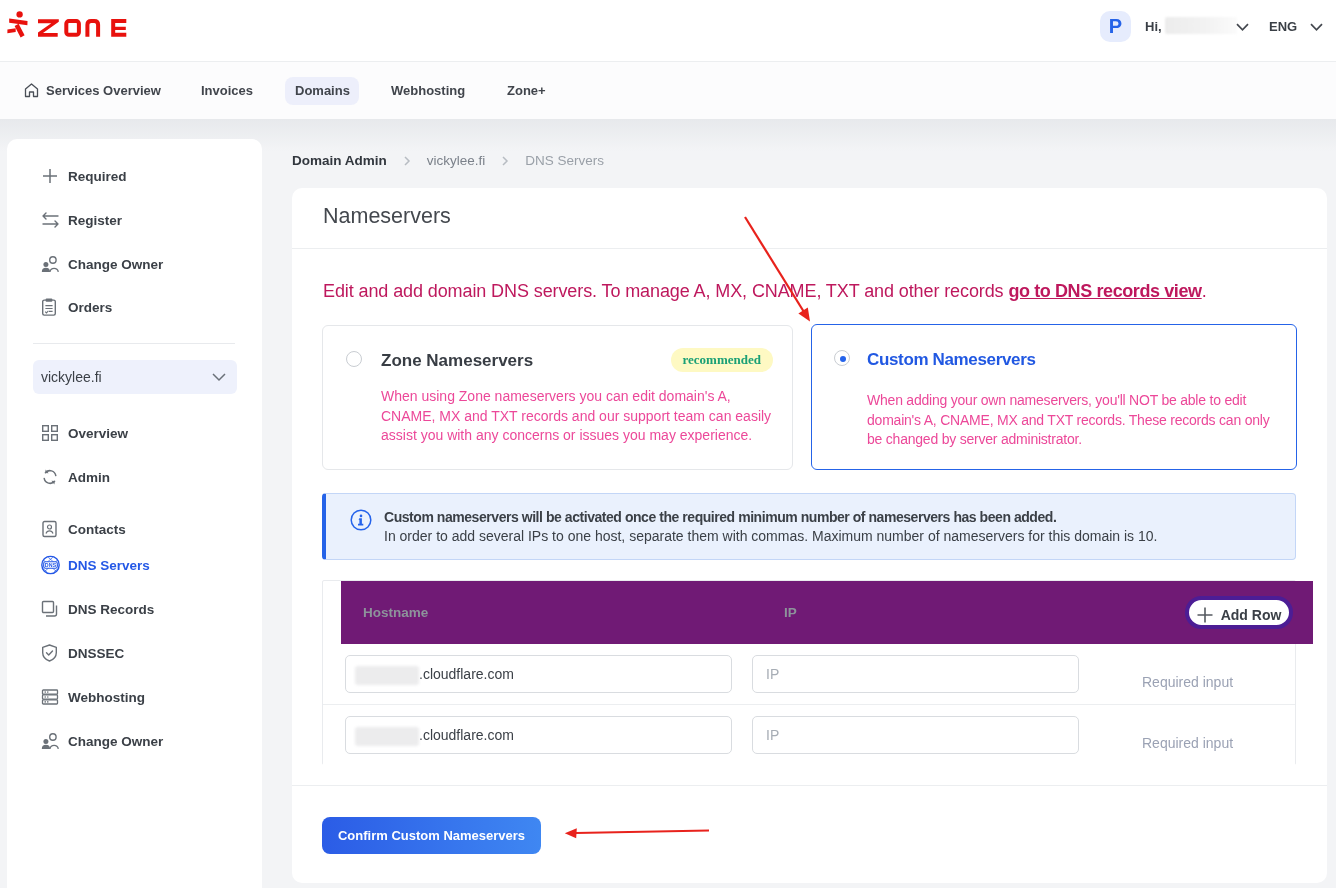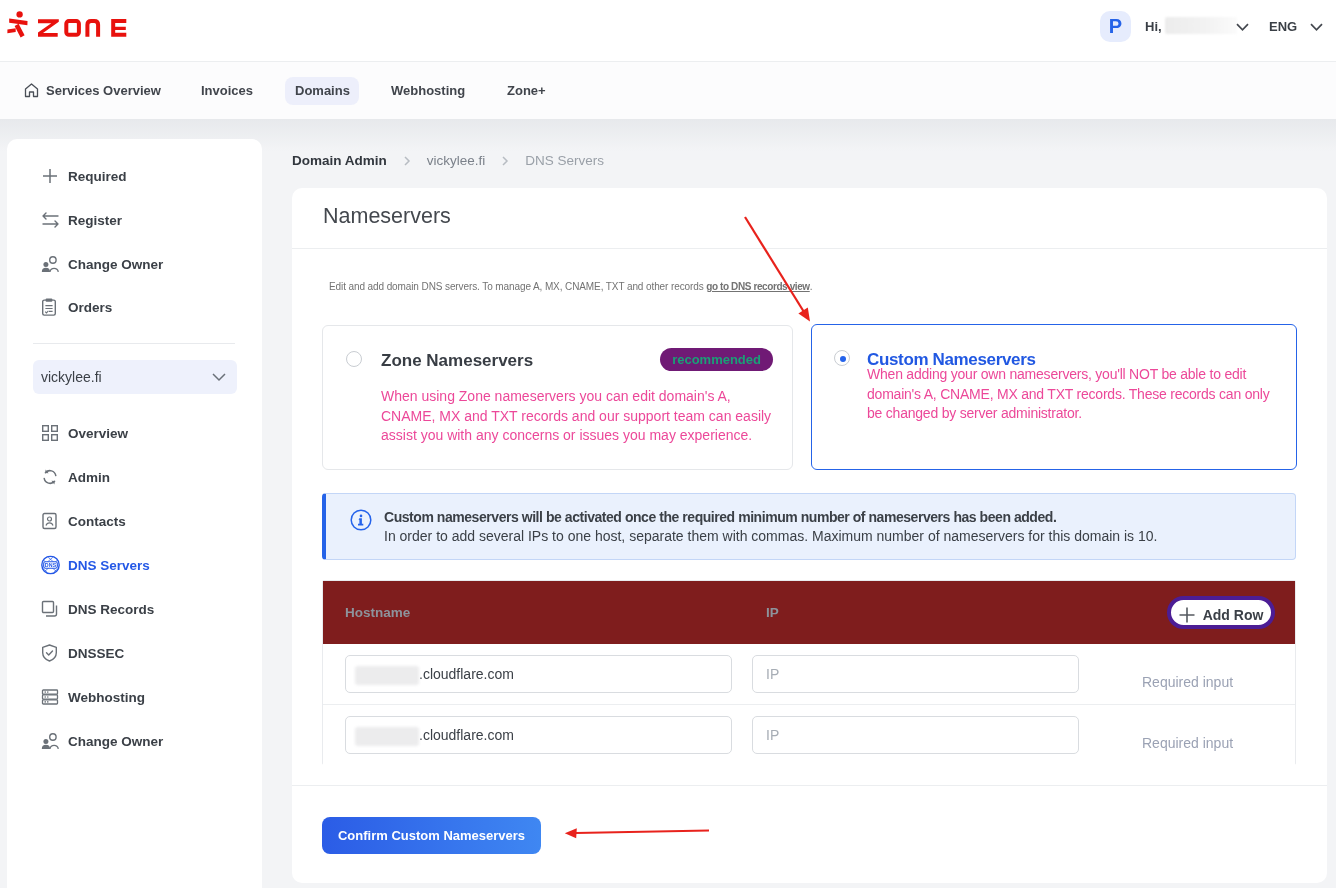--- a/index.html
+++ b/index.html
@@ -28,35 +28,35 @@
 .s-item .lbl { position:absolute; left:27px; top:50%; transform:translateY(-50%); font-size:13.5px; font-weight:bold; color:#3b4047; white-space:nowrap; }
 .lbl.act { color:#2458e6; }
 .side-div { position:absolute; left:26px; top:204px; width:202px; height:1px; background:#e8eaed; }
 .domsel { position:absolute; left:26px; top:221px; width:204px; height:34px; background:#eef1fc; border-radius:6px; font-size:14px; color:#3b4047; line-height:34px; padding-left:8px; }
 
 
 .crumb { position:absolute; left:292px; top:34px; font-size:13.5px; color:#7b818a; display:flex; align-items:center; }
 .maincard { position:absolute; left:292px; top:69px; width:1035px; height:695px; background:#fff; border-radius:10px; }
 .card-h1 { position:absolute; left:31px; top:16px; font-size:21.5px; color:#44484e; }
 .card-hr { position:absolute; left:0; top:60px; width:1035px; height:1px; background:#eceef0; }
-.desc { position:absolute; left:37px; top:93px; font-size:10px; letter-spacing:-0.1px; color:#737373; }
+.desc { position:absolute; left:31px; top:93px; font-size:18px; letter-spacing:-0.1px; color:#be185d; }
 .opt { position:absolute; top:137px; background:#fff; border:1px solid #e5e7ea; border-radius:6px; }
 .opt.zone { left:30px; width:471px; height:145px; }
 .opt.custom { left:519px; top:136px; width:486px; height:146px; border:1.5px solid #2563e8; }
 .radio { position:absolute; left:23px; top:25px; width:16px; height:16px; border:1px solid #c9cdd2; border-radius:50%; background:#fff; }
 .radio.sel { left:22px; }
 .radio.sel:after { content:""; position:absolute; left:4.6px; top:4.6px; width:6.8px; height:6.8px; background:#2563eb; border-radius:50%; }
 .opt-title { position:absolute; left:58px; top:25px; font-size:17px; font-weight:bold; color:#383d44; }
 .opt-title.blue { color:#2158e2; letter-spacing:-0.35px; }
-.rec { position:absolute; right:19px; top:22px; background:#701a75; color:#1aa076; font-size:13px; font-weight:bold; border-radius:12px; padding:4px 12px; }
+.rec { position:absolute; right:19px; top:22px; background:#fef9c3; color:#1aa076; font-size:13px; font-weight:bold; border-radius:12px; padding:4px 12px;font-family:Liberation Serif, serif; }
 .opt-text { position:absolute; left:58px; font-size:14px; color:#ec4899; line-height:19.5px; }
 .alert { position:absolute; left:30px; top:305px; width:974px; height:67px; background:#eaf1fd; border:1px solid #c3d6f7; border-left:4px solid #2563e8; border-radius:4px;padding-left:33px; }
 .alert .txt { position:absolute; left:58px; top:14px; font-size:14px; color:#3b4047; line-height:19px; }
 .tbl { position:absolute; left:30px; top:392px; width:974px; height:185px; border:1px solid #e9ebee; border-radius:2px; }
-.thead { position:absolute; left:0; top:0; width:972px; height:63px; background:#7f1d1d; }
+.thead { position:absolute; left:18px; top:0; width:972px; height:63px; background:#701a75; }
 .th { position:absolute; top:24px; font-size:13.5px; font-weight:bold; color:#8d939b; }
 .addrow { position:absolute; right:20px; top:15px; width:108px; height:33px; background:#fff; border:4px solid #4c1d95; border-radius:17px; font-size:14px; font-weight:bold; color:#3b4047; text-align:center; line-height:31px; }
 .trow { position:absolute; left:0; width:972px; height:61px; background:#fff; border-bottom:1px solid #eceef0; }
 .inp { position:absolute; top:11px; height:38px; border:1px solid #d9dce0; border-radius:5px; background:#fff; font-size:14px; line-height:36px; }
 .req { position:absolute; left:819px; top:30px; font-size:14px; color:#9ba2b4; }
 .foot-hr { position:absolute; left:0; top:597px; width:1035px; height:1px; background:#eceef0; }
 .btn { position:absolute; left:30px; top:629px; width:219px; height:37px; background:linear-gradient(90deg,#2b5ce6,#3f87f2); border-radius:8px; color:#fff; font-size:13px; font-weight:bold; text-align:center; line-height:37px; }
 .cr-sep { margin:0 16px; }
 </style>
 </head>
@@ -151,21 +151,21 @@
     </div>
     <div class="s-item" style="top:328px">
       <svg width="18" height="18" viewBox="0 0 18 18">
           <path d="M14.8 7.6 A6 6 0 0 0 4.4 4.7" fill="none" stroke="#6b7178" stroke-width="1.5" stroke-linecap="round"></path>
           <path d="M3.2 10.4 A6 6 0 0 0 13.6 13.3" fill="none" stroke="#6b7178" stroke-width="1.5" stroke-linecap="round"></path>
           <path d="M4.6 1.6 L4.2 5.0 L7.6 5.3 Z" fill="#6b7178"></path>
           <path d="M13.4 16.4 L13.8 13.0 L10.4 12.7 Z" fill="#6b7178"></path>
         </svg>
       <span class="lbl">Admin</span>
     </div>
-    <div class="s-item" style="top:372px">
+    <div class="s-item" style="top:380px">
       <svg width="17" height="18" viewBox="0 0 17 18">
           <rect x="2" y="1.5" width="13" height="15" rx="1.5" fill="none" stroke="#6b7178" stroke-width="1.4"></rect>
           <circle cx="8.5" cy="7" r="2" fill="none" stroke="#6b7178" stroke-width="1.2"></circle>
           <path d="M5 13.5c.6-1.8 1.9-2.6 3.5-2.6s2.9.8 3.5 2.6" fill="none" stroke="#6b7178" stroke-width="1.2"></path>
         </svg>
       <span class="lbl">Contacts</span>
     </div>
     <div class="s-item" style="top:416px">
       <svg width="19" height="19" viewBox="0 0 19 19">
           <defs>
@@ -242,21 +242,21 @@
     <div class="desc">Edit and add domain DNS servers. To manage A, MX, CNAME, TXT and other records <b style="text-decoration:underline;letter-spacing:-0.4px">go to DNS records view</b>.</div>
     <div class="opt zone">
       <div class="radio"></div>
       <div class="opt-title">Zone Nameservers</div>
       <div class="rec">recommended</div>
       <div class="opt-text" style="top:61px">When using Zone nameservers you can edit domain's A,<br>CNAME, MX and TXT records and our support team can easily<br>assist you with any concerns or issues you may experience.</div>
     </div>
     <div class="opt custom">
       <div class="radio sel"></div>
       <div class="opt-title blue" style="left:55px">Custom Nameservers</div>
-      <div class="opt-text" style="top:40px;left:55px;letter-spacing:-0.22px">When adding your own nameservers, you'll NOT be able to edit<br>domain's A, CNAME, MX and TXT records. These records can only<br>be changed by server administrator.</div>
+      <div class="opt-text" style="top:66px;left:55px;letter-spacing:-0.22px">When adding your own nameservers, you'll NOT be able to edit<br>domain's A, CNAME, MX and TXT records. These records can only<br>be changed by server administrator.</div>
     </div>
     <div class="alert">
       <svg style="position:absolute;left:24px;top:15px" width="22" height="22" viewBox="0 0 22 22">
           <circle cx="11" cy="11" r="9.8" fill="none" stroke="#2563eb" stroke-width="1.5"></circle>
           <circle cx="11" cy="6.9" r="1.3" fill="#2563eb"></circle>
           <path d="M9.3 9.2 h2.6 v5.6 h1.4 v1.6 H8.0 v-1.6 h1.4 v-4 H8.6 z" fill="#2563eb"></path>
         </svg>
       <div class="txt"><b style="letter-spacing:-0.45px">Custom nameservers will be activated once the required minimum number of nameservers has been added.</b><br>In order to add several IPs to one host, separate them with commas. Maximum number of nameservers for this domain is 10.</div>
     </div>
     <div class="tbl">

